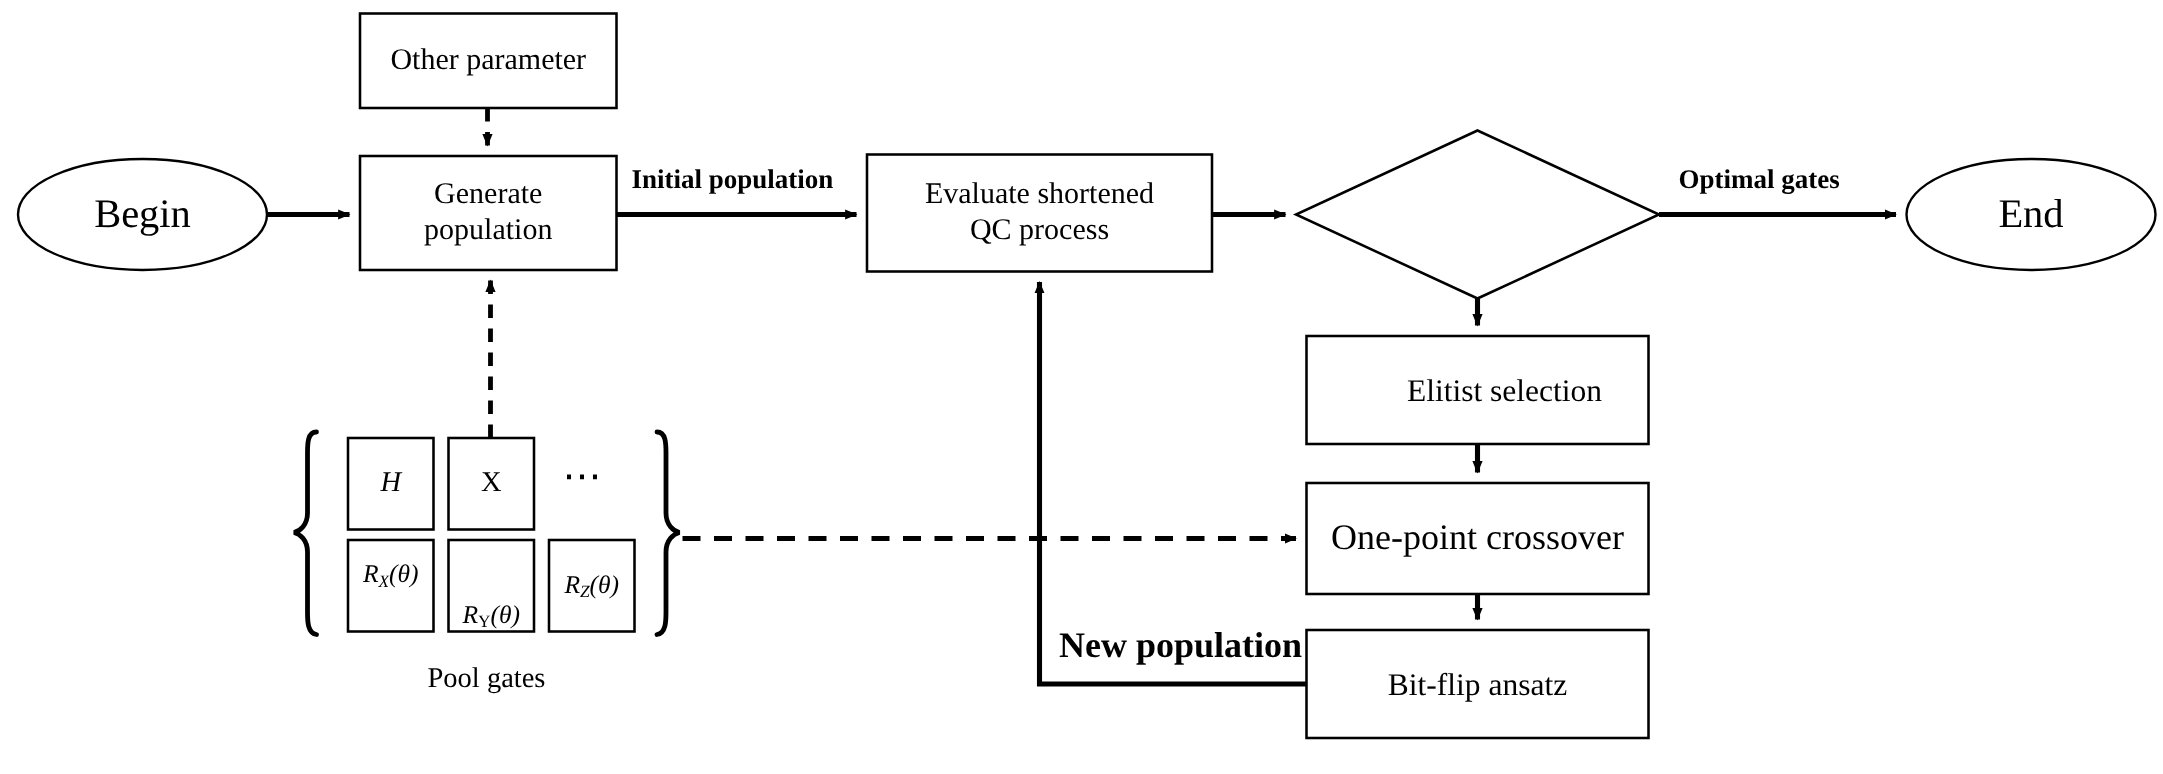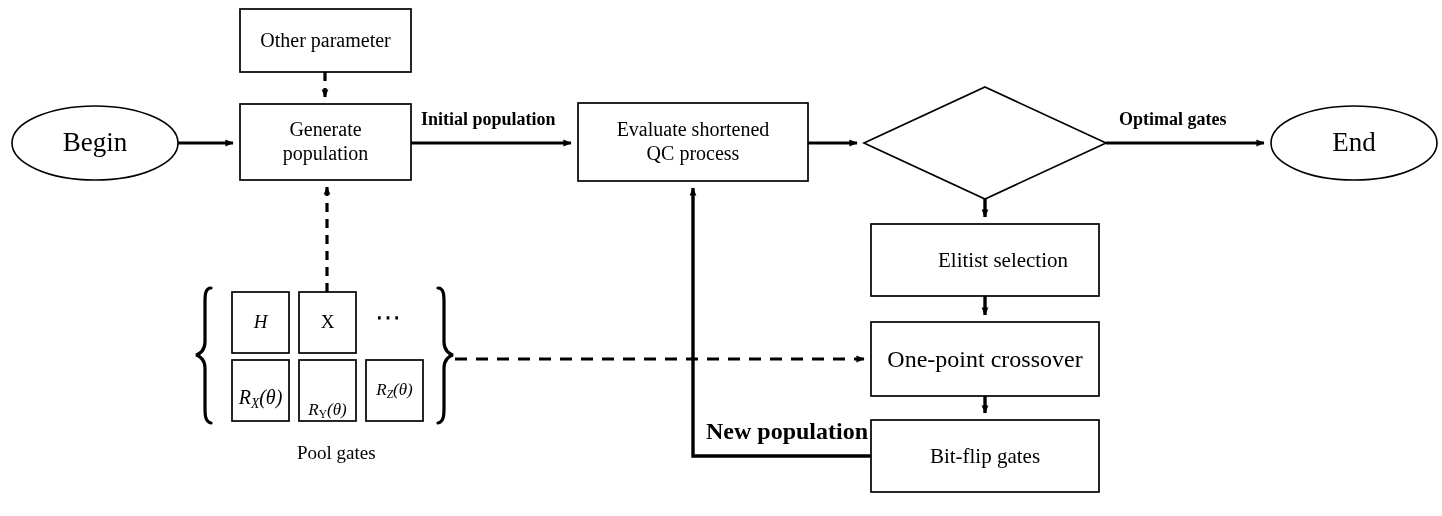--- a/index.html
+++ b/index.html
@@ -149,41 +149,41 @@
 population</div>
 
   <div class="node-text" style="left:578px; top:103px; width:230px; height:78px; font-size:20px;">Evaluate shortened
 QC process</div>
 
 
   <div class="node-text" style="left:871px; top:224px; width:228px; height:72px; font-size:21px;margin-left:18px;">Elitist selection</div>
 
   <div class="node-text" style="left:871px; top:322px; width:228px; height:74px; font-size:24px;">One-point crossover</div>
 
-  <div class="node-text" style="left:871px; top:420px; width:228px; height:72px; font-size:21px;">Bit-flip gates</div>
+  <div class="node-text" style="left:871px; top:420px; width:228px; height:72px; font-size:21px;">Bit-flip ansatz</div>
 
   <div class="edge-label" style="left:421px; top:109px; font-size:18px;">Initial population</div>
 
   <div class="edge-label" style="left:1119px; top:109px; font-size:18px;">Optimal gates</div>
 
   <div class="edge-label" style="left:706px; top:418px; font-size:24px;">New population</div>
 
   <div class="node-text gate-text" style="left:232px; top:292px; width:57px; height:61px;">
     <span><span class="it">H</span></span>
   </div>
   <div class="node-text gate-text" style="left:299px; top:292px; width:57px; height:61px;">
     <span><span class="up">X</span></span>
   </div>
   <div class="dots" style="left:375px; top:302px;">⋯</div>
 
-  <div class="node-text gate-text" style="left:232px; top:360px; width:57px; height:48px; font-size:20px;margin-top:15px;">
+  <div class="node-text gate-text" style="left:232px; top:360px; width:57px; height:48px; font-size:17px;">
     <span>R<sub><i>X</i></sub>(θ)</span>
   </div>
   <div class="node-text gate-text" style="left:299px; top:360px; width:57px; height:61px; font-size:17px;margin-top:20px;">
     <span>R<sub class="up">Y</sub>(θ)</span>
   </div>
   <div class="node-text gate-text" style="left:366px; top:360px; width:57px; height:61px; font-size:17px;align-items:center;">
     <span>R<sub><i>Z</i></sub>(θ)</span>
   </div>
 
-  <div class="caption" style="left:285px; top:442px;margin-left:12px;">Pool gates</div>
+  <div class="caption" style="left:285px; top:442px;">Pool gates</div>
 
 </div>
 
 </body></html>

